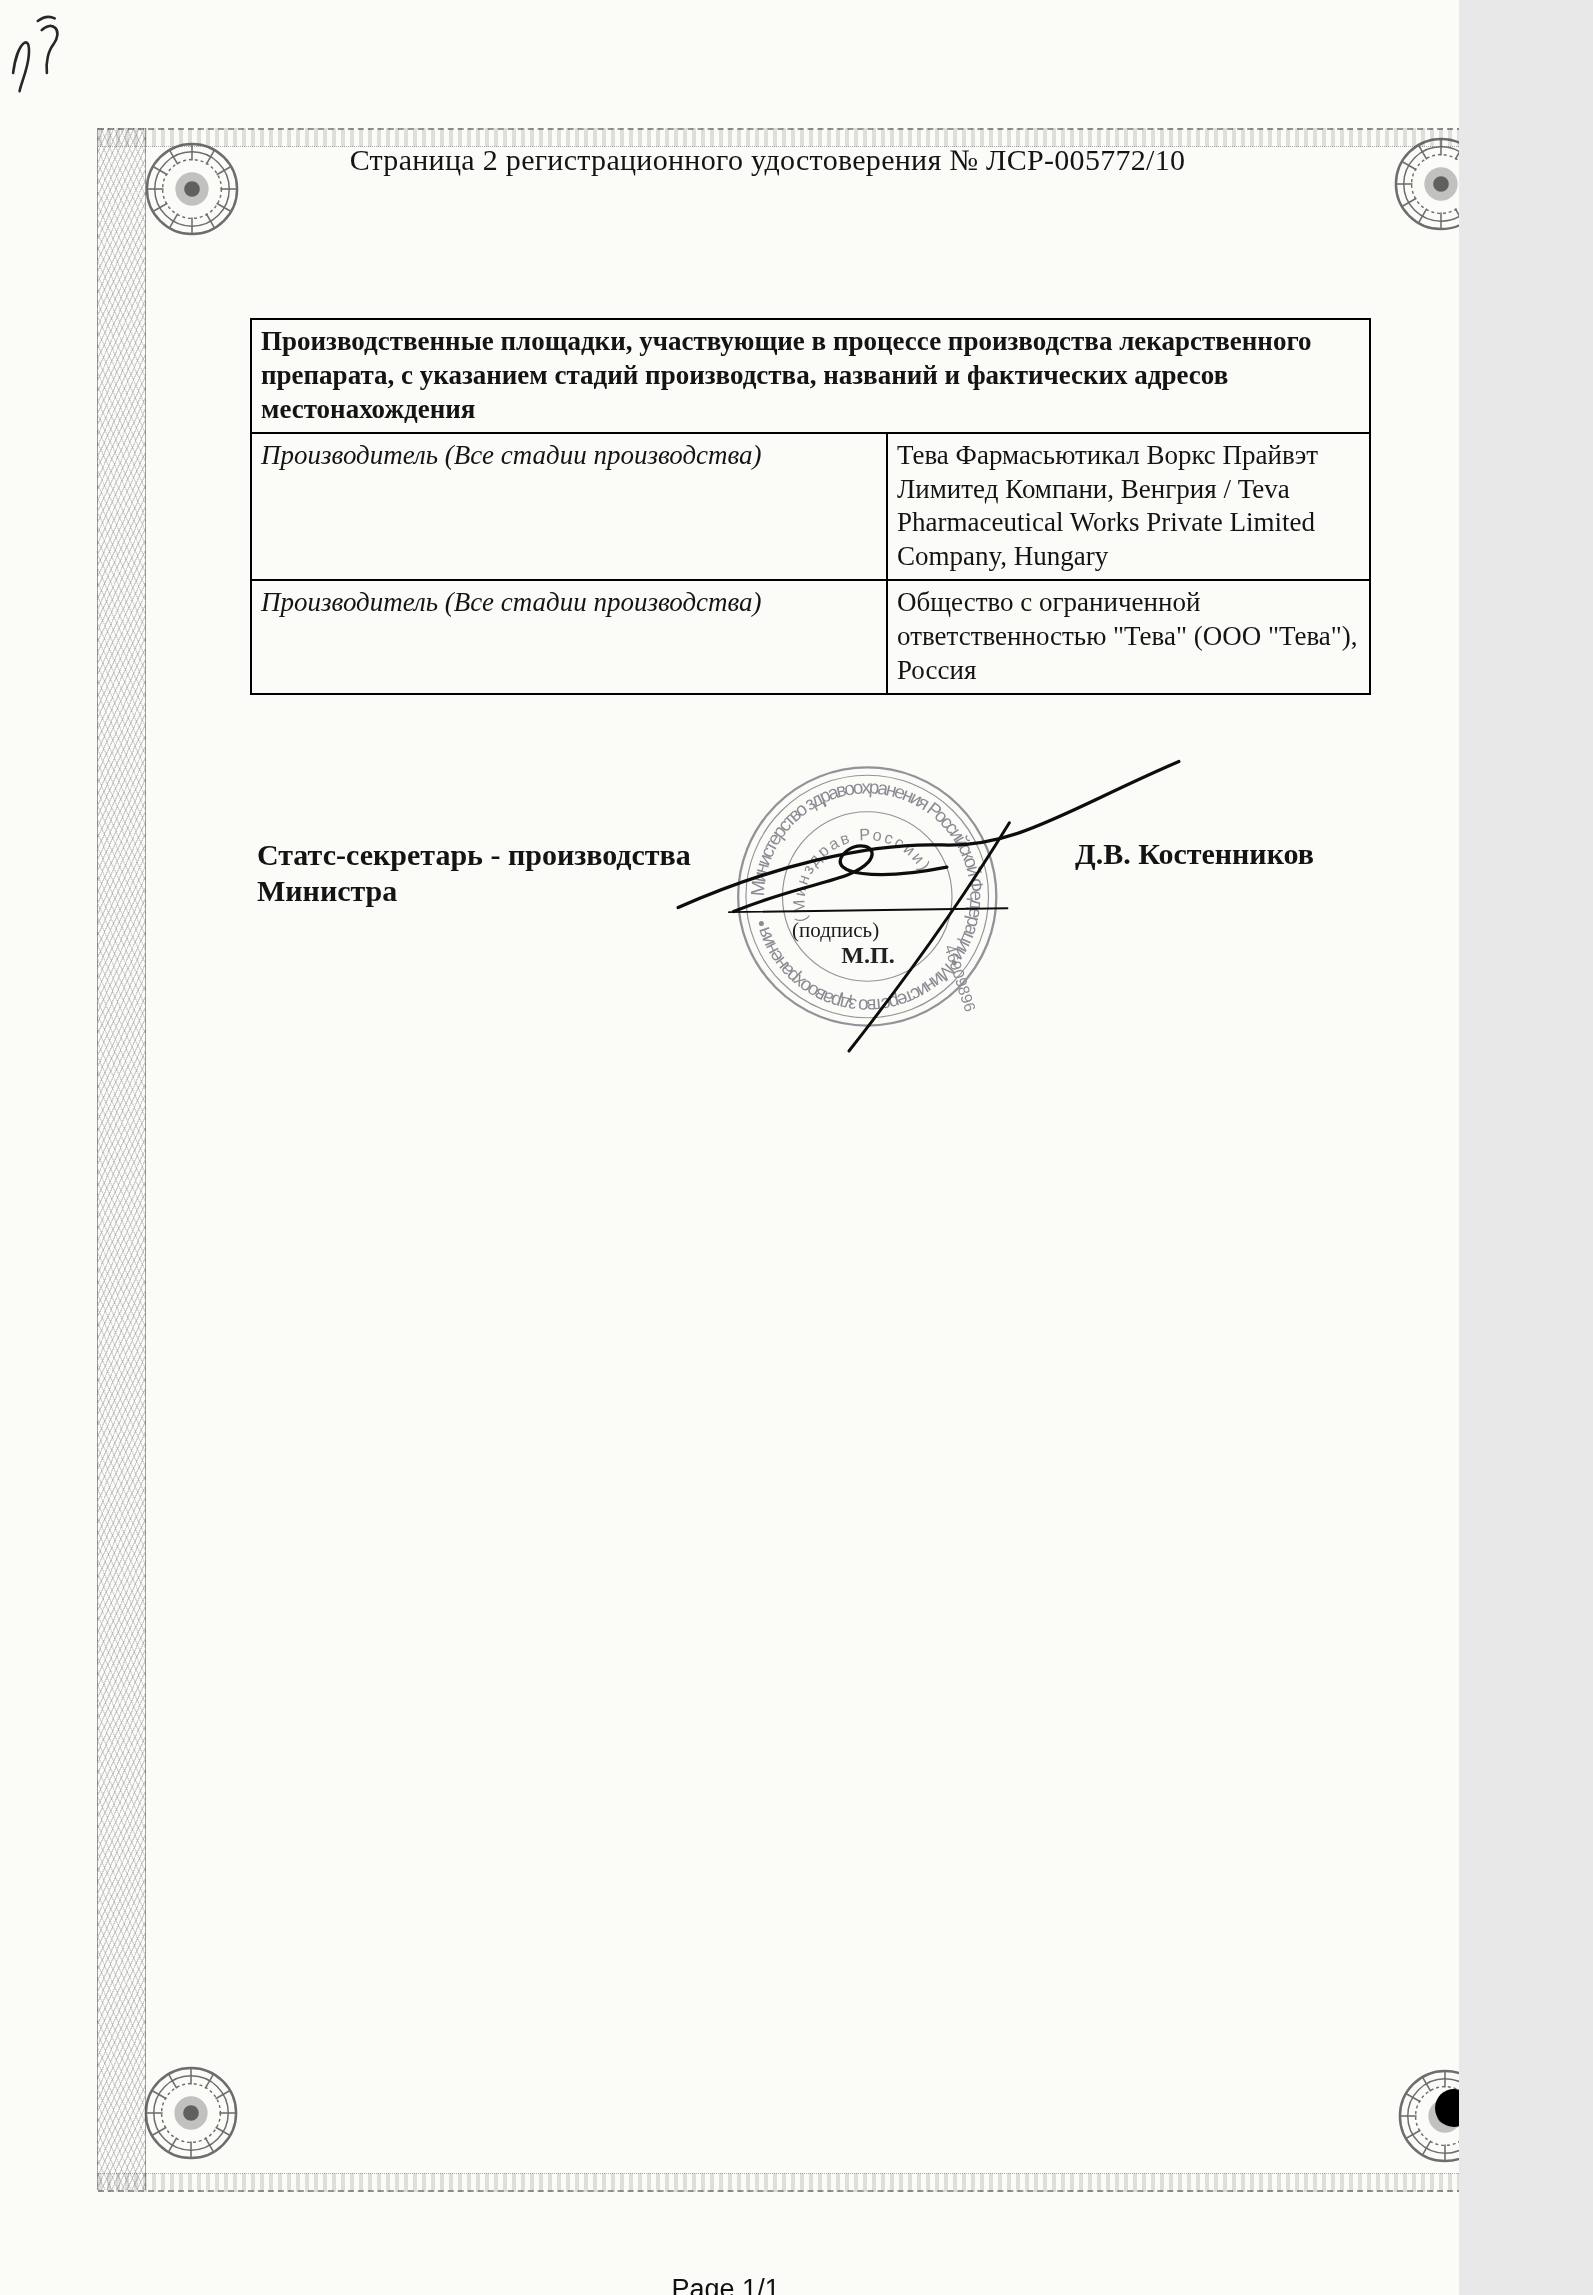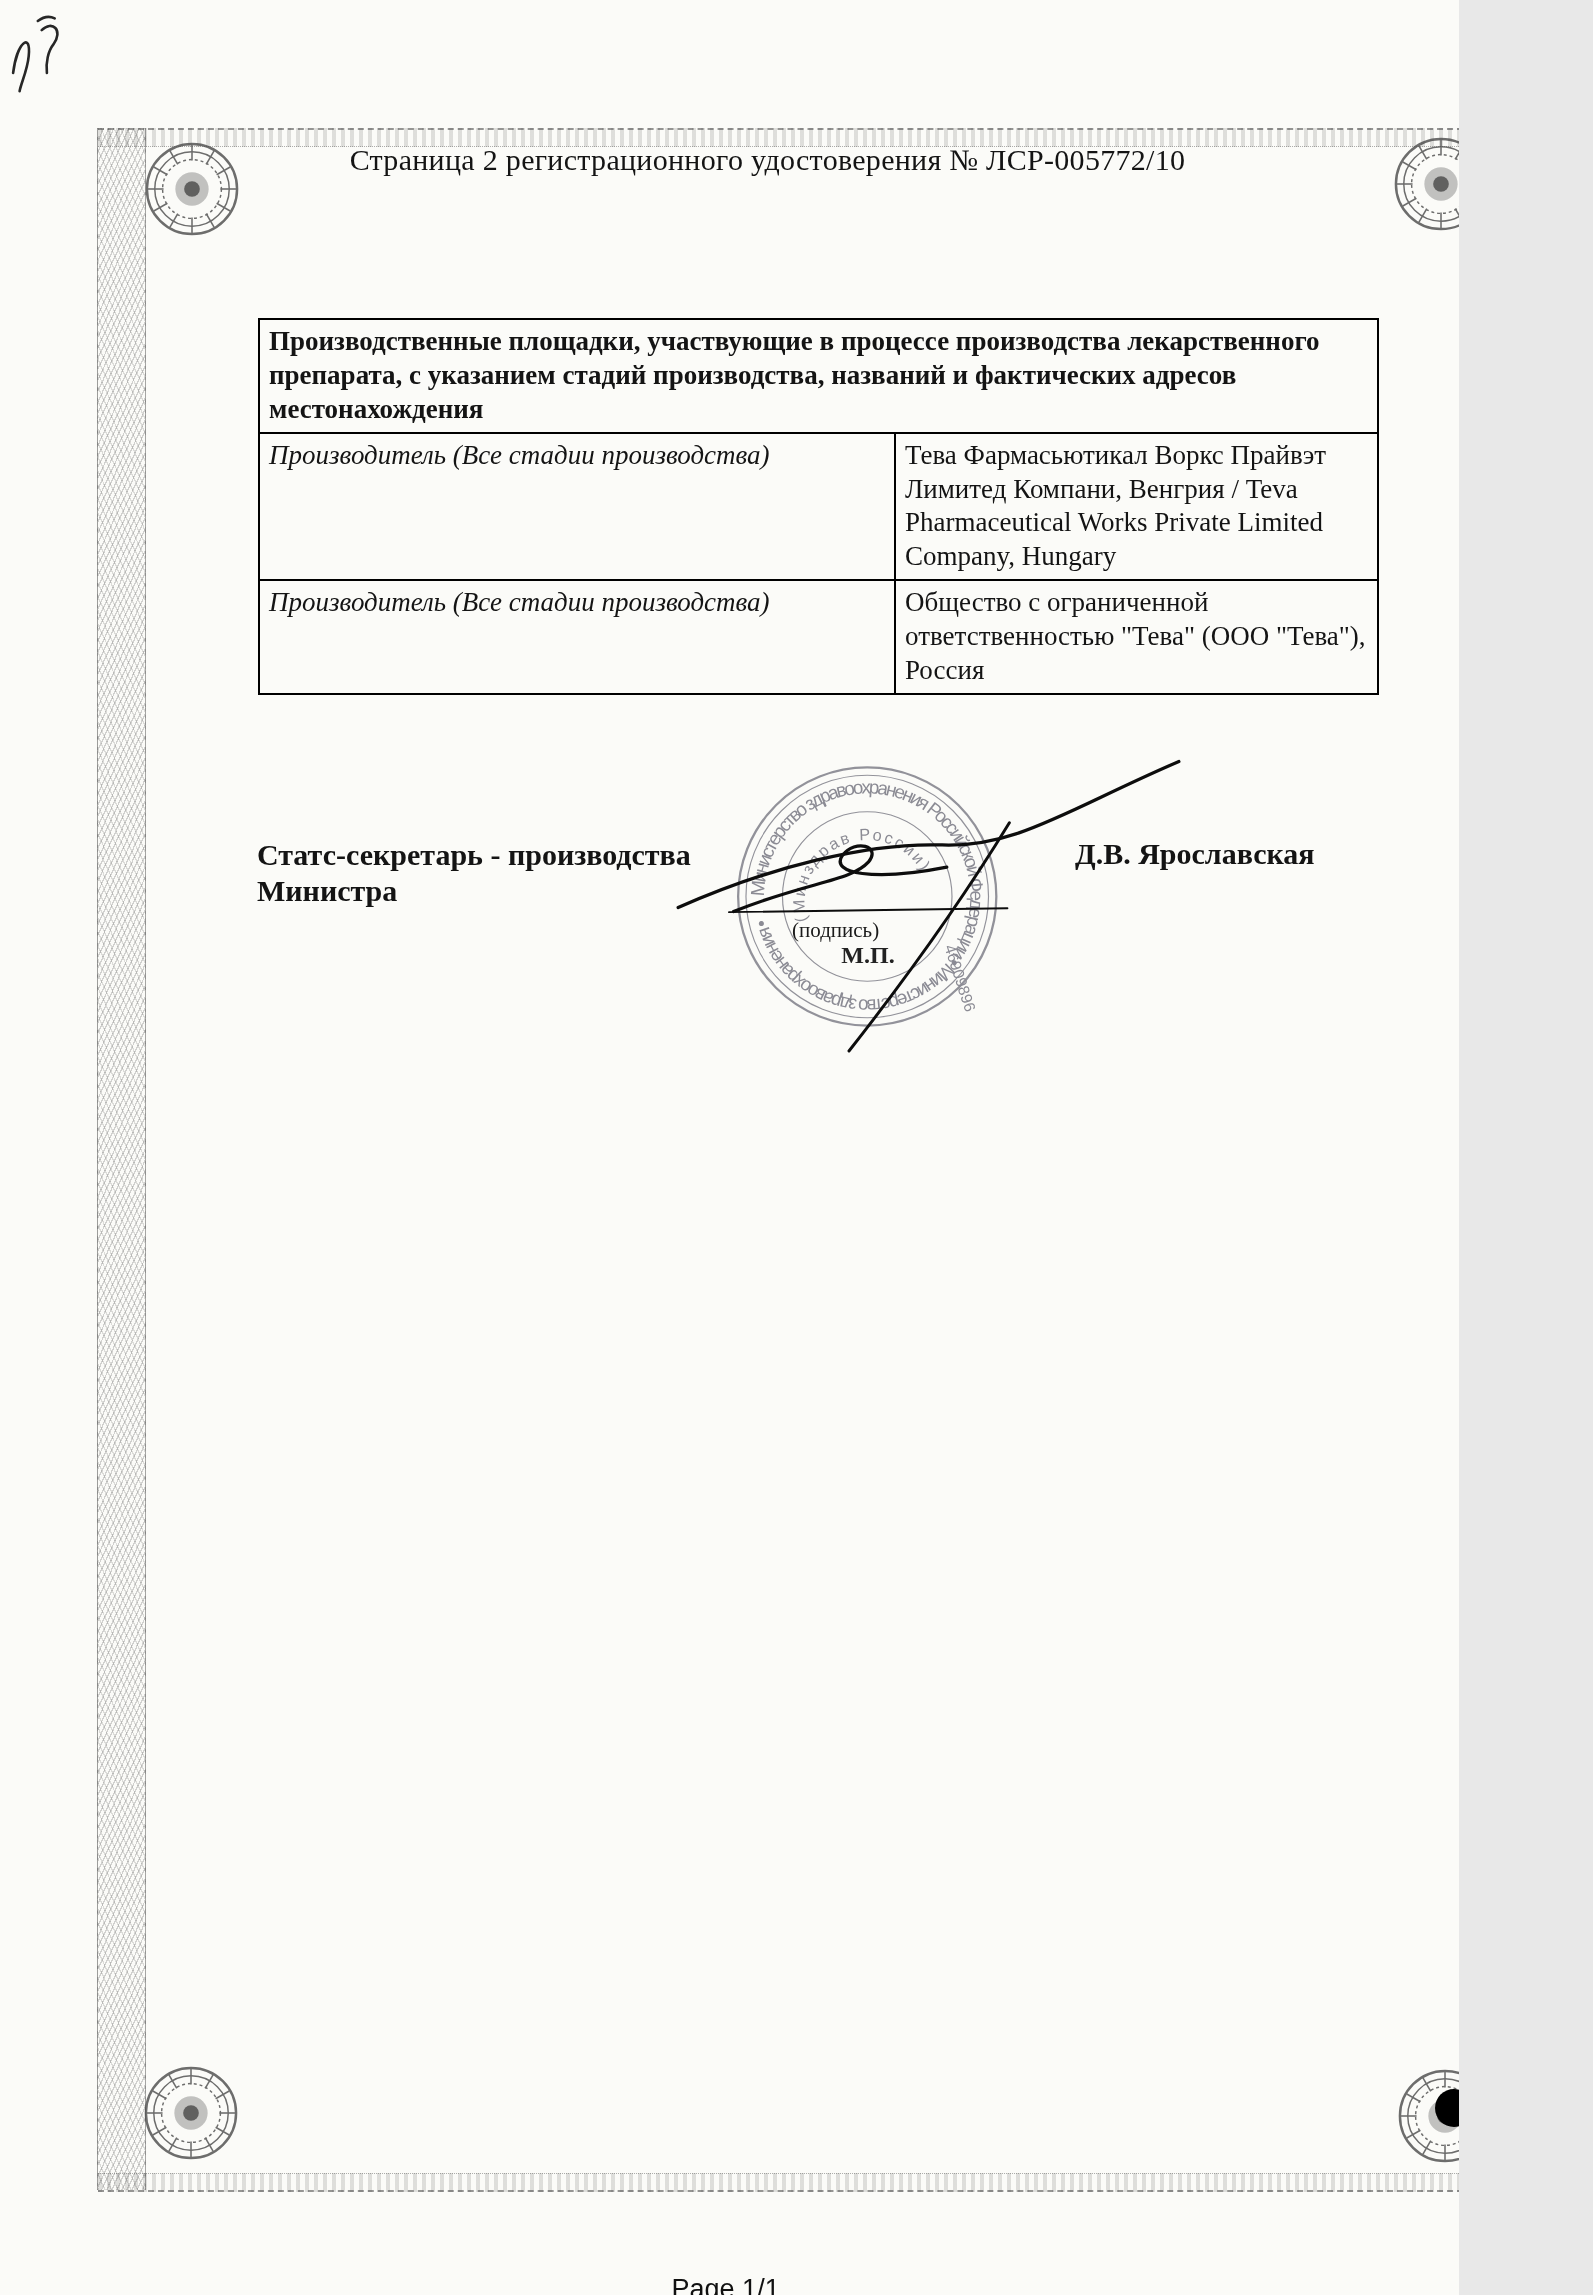--- a/index.html
+++ b/index.html
@@ -47,21 +47,21 @@
   .rosette.bl{left:142px;top:2064px;}
   .rosette.br{left:1396px;top:2067px;}
 
   
   .header-title{
     position:absolute;left:0;right:0;top:143px;
     text-align:center;transform:translateX(38px);
     font-size:30px;letter-spacing:0.3px;
   }
   .prod-table{
-    position:absolute;left:258px;top:318px;width:1118px;
+    position:absolute;left:250px;top:318px;width:1118px;
     border-collapse:collapse;table-layout:fixed;
     font-size:27px;line-height:1.25;padding-left:8px;
   }
   .prod-table td{
     border:2px solid #000;
     vertical-align:top;
     padding:5.2px 9px;
     overflow:hidden;
   }
   .prod-table td.caption{font-weight:bold;}
@@ -174,21 +174,21 @@
       <td class="maker">Производитель (Все стадии производства)</td>
       <td>Общество с ограниченной ответственностью "Тева" (ООО "Тева"), Россия</td>
     </tr>
   </tbody>
     </table>
 
   <div class="sign-post">
     <span>Статс-секретарь - производства</span><br>
     <span>Министра</span>
   </div>
-  <div class="sign-name">Д.В. Ярославская</div>
+  <div class="sign-name">Д.В. Костенников</div>
 
   <svg class="overlay-svg" viewBox="0 0 2443 3520" width="1593" height="2295">
     <defs>
       <path id="sealRing" d="M 1172 1375 a 158 158 0 1 1 316 0 a 158 158 0 1 1 -316 0"></path>
       <path id="sealInner" d="M 1238 1412 A 96 96 0 1 1 1422 1412"></path>
     </defs>
     <g class="stamp-group">
       <circle cx="1330" cy="1375" r="198" fill="none" stroke="#80808a" stroke-width="3.5"></circle>
       <circle cx="1330" cy="1375" r="186" fill="none" stroke="#80808a" stroke-width="1.8"></circle>
       <circle cx="1330" cy="1375" r="130" fill="none" stroke="#80808a" stroke-width="1.8"></circle>

